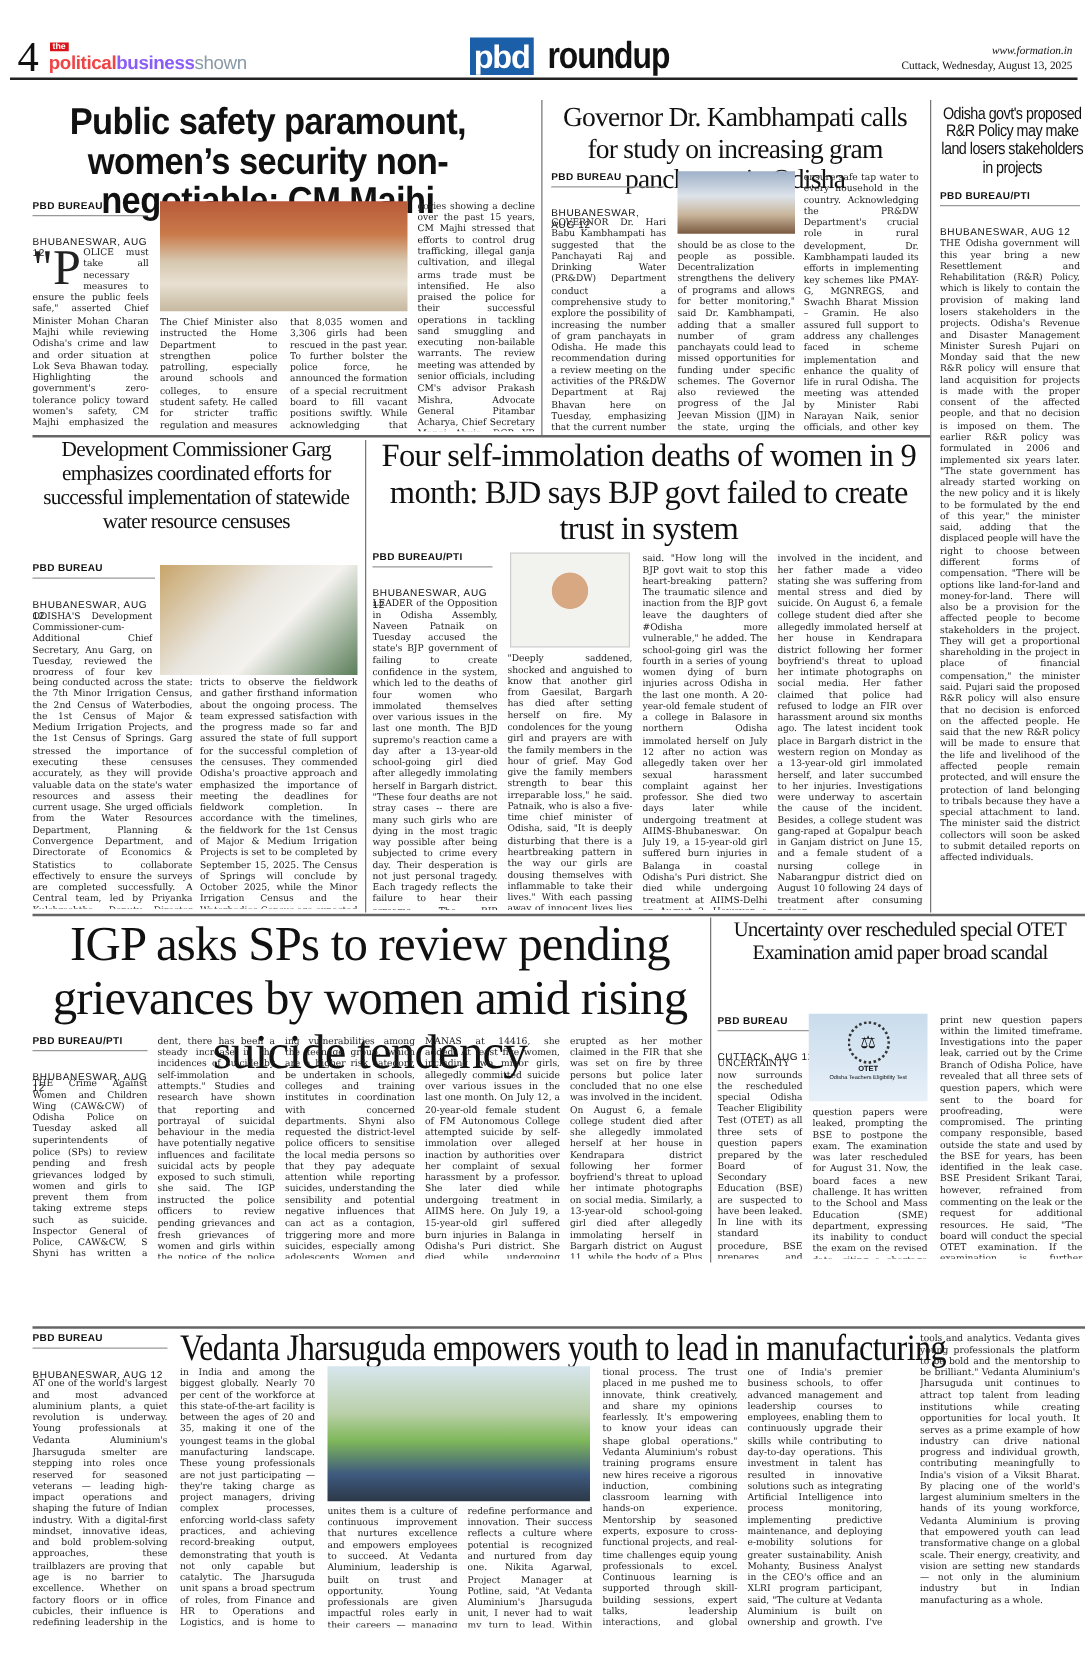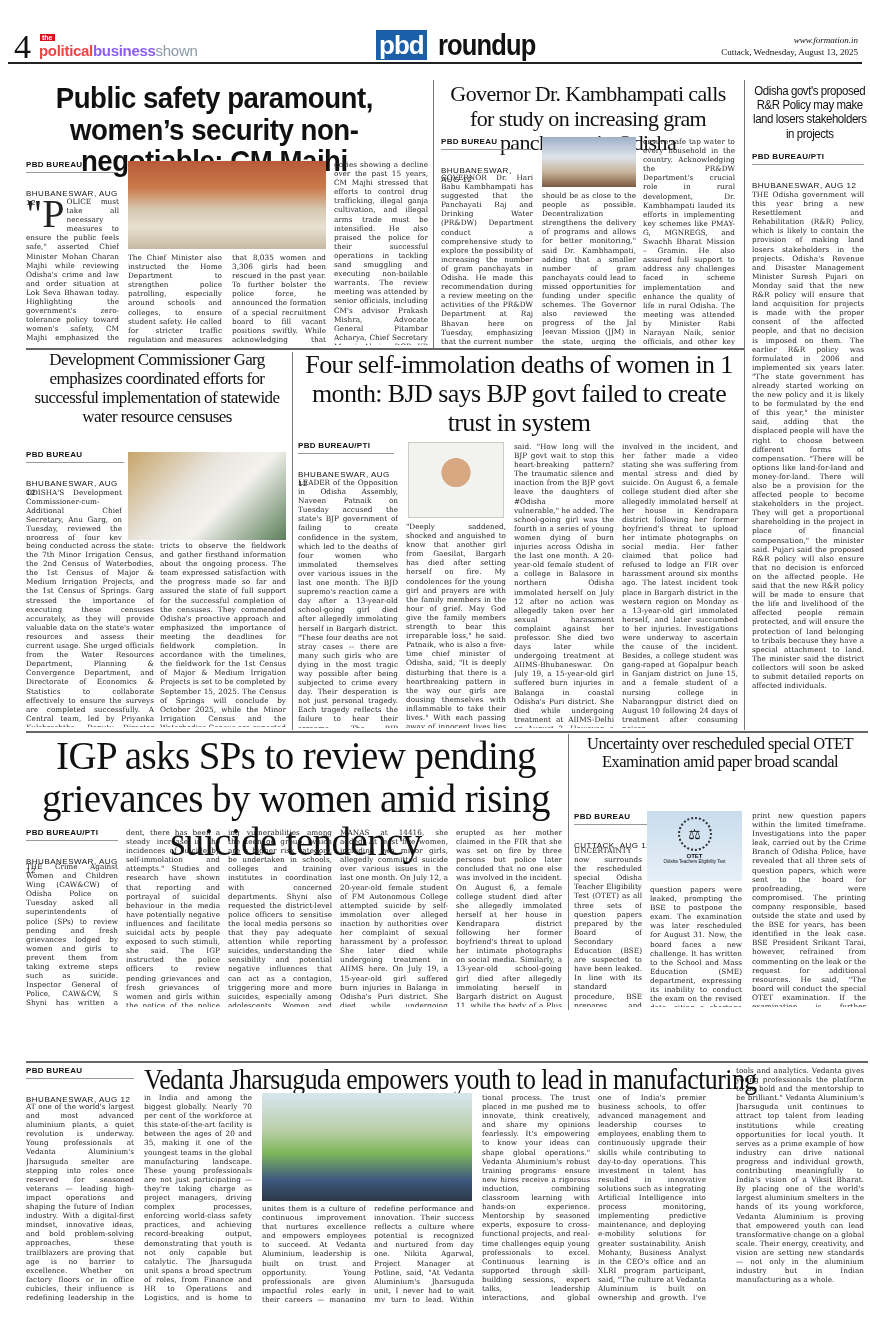--- a/index.html
+++ b/index.html
@@ -74,21 +74,21 @@
 <div class="abs" style="left:26px;top:450px;width:98px">
   <div class="by">PBD BUREAU</div>
   <div class="loc">BHUBANESWAR, AUG 12</div>
 </div>
 <div class="photo" style="left:128px;top:452px;width:158px;height:88px;background:linear-gradient(135deg,#c8a56a 0%,#e9e6df 40%,#f4f2ee 60%,#5b7f5a 100%)"></div>
 <div class="col txt" style="left:26px;top:488px;width:96px;height:52px">ODISHA'S Development Commissioner-cum-Additional Chief Secretary, Anu Garg, on Tuesday, reviewed the progress of four key water resource censuses</div>
 <div class="col txt" style="left:26px;top:541px;width:128px;height:186px">being conducted across the state: the 7th Minor Irrigation Census, the 2nd Census of Waterbodies, the 1st Census of Major &amp; Medium Irrigation Projects, and the 1st Census of Springs. Garg stressed the importance of executing these censuses accurately, as they will provide valuable data on the state's water resources and assess their current usage. She urged officials from the Water Resources Department, Planning &amp; Convergence Department, and Directorate of Economics &amp; Statistics to collaborate effectively to ensure the surveys are completed successfully. A Central team, led by Priyanka Kulshreshtha, Deputy Director General, Ministry of Jal Shakti, Government of India, visited Odisha from August 11-12, 2025, to monitor the progress of these censuses. The team visited Khurda and Puri dis-</div>
 <div class="col txt" style="left:160px;top:541px;width:126px;height:186px">tricts to observe the fieldwork and gather firsthand information about the ongoing process. The team expressed satisfaction with the progress made so far and assured the state of full support for the successful completion of the censuses. They commended Odisha's proactive approach and emphasized the importance of meeting the deadlines for fieldwork completion. In accordance with the timelines, the fieldwork for the 1st Census of Major &amp; Medium Irrigation Projects is set to be completed by September 15, 2025. The Census of Springs will conclude by October 2025, while the Minor Irrigation Census and the Waterbodies Census are expected to be finalized by December 2025. The data gathered from these censuses will be crucial in better managing Odisha's water resources and ensuring their sustainable use.</div>
 <div class="vr" style="left:292px;top:352px;height:378px"></div>
 
-<div class="abs hls" style="left:296px;top:350px;width:446px;font-size:26px">Four self-immolation deaths of women in 1 month: BJD says BJP govt failed to create trust in system</div>
+<div class="abs hls" style="left:296px;top:350px;width:446px;font-size:26px">Four self-immolation deaths of women in 9 month: BJD says BJP govt failed to create trust in system</div>
 <div class="abs" style="left:298px;top:441px;width:96px">
   <div class="by">PBD BUREAU/PTI</div>
   <div class="loc">BHUBANESWAR, AUG 12</div>
 </div>
 <div class="photo" style="left:408px;top:442px;width:96px;height:76px;background:radial-gradient(circle at 50% 40%,#d8a882 0 22%,#f2f2ee 23% 100%);border:1px solid #ccc"></div>
 <div class="col txt" style="left:298px;top:478px;width:100px;height:250px">LEADER of the Opposition in Odisha Assembly, Naveen Patnaik on Tuesday accused the state's BJP government of failing to create confidence in the system, which led to the deaths of four women who immolated themselves over various issues in the last one month. The BJD supremo's reaction came a day after a 13-year-old school-going girl died after allegedly immolating herself in Bargarh district. "These four deaths are not stray cases -- there are many such girls who are dying in the most tragic way possible after being subjected to crime every day. Their desperation is not just personal tragedy. Each tragedy reflects the failure to hear their screams. The BJP administration is failing to create confidence in the system where our daughters feel safe, valued and heard," Patnaik said in a post on social media.</div>
 <div class="col txt" style="left:406px;top:522px;width:100px;height:206px">"Deeply saddened, shocked and anguished to know that another girl from Gaesilat, Bargarh has died after setting herself on fire. My condolences for the young girl and prayers are with the family members in the hour of grief. May God give the family members strength to bear this irreparable loss," he said. Patnaik, who is also a five-time chief minister of Odisha, said, "It is deeply disturbing that there is a heartbreaking pattern in the way our girls are dousing themselves with inflammable to take their lives." With each passing away of innocent lives lies a pain of a daughter of Odisha, which became so unbearable that she saw no other way out than to end her life, Patnaik</div>
 <div class="col txt" style="left:514px;top:442px;width:100px;height:286px">said. "How long will the BJP govt wait to stop this heart-breaking pattern? The traumatic silence and inaction from the BJP govt leave the daughters of #Odisha more vulnerable," he added. The school-going girl was the fourth in a series of young women dying of burn injuries across Odisha in the last one month. A 20-year-old female student of a college in Balasore in northern Odisha immolated herself on July 12 after no action was allegedly taken over her sexual harassment complaint against her professor. She died two days later while undergoing treatment at AIIMS-Bhubaneswar. On July 19, a 15-year-old girl suffered burn injuries in Balanga in coastal Odisha's Puri district. She died while undergoing treatment at AIIMS-Delhi on August 2. However, a controversy erupted as her mother claimed in the FIR that she was set on fire by three persons but police later concluded that no one else was</div>
 <div class="col txt" style="left:622px;top:442px;width:116px;height:286px">involved in the incident, and her father made a video stating she was suffering from mental stress and died by suicide. On August 6, a female college student died after she allegedly immolated herself at her house in Kendrapara district following her former boyfriend's threat to upload her intimate photographs on social media. Her father claimed that police had refused to lodge an FIR over harassment around six months ago. The latest incident took place in Bargarh district in the western region on Monday as a 13-year-old girl immolated herself, and later succumbed to her injuries. Investigations were underway to ascertain the cause of the incident. Besides, a college student was gang-raped at Gopalpur beach in Ganjam district on June 15, and a female student of a nursing college in Nabarangpur district died on August 10 following 24 days of treatment after consuming poison.</div>
 

